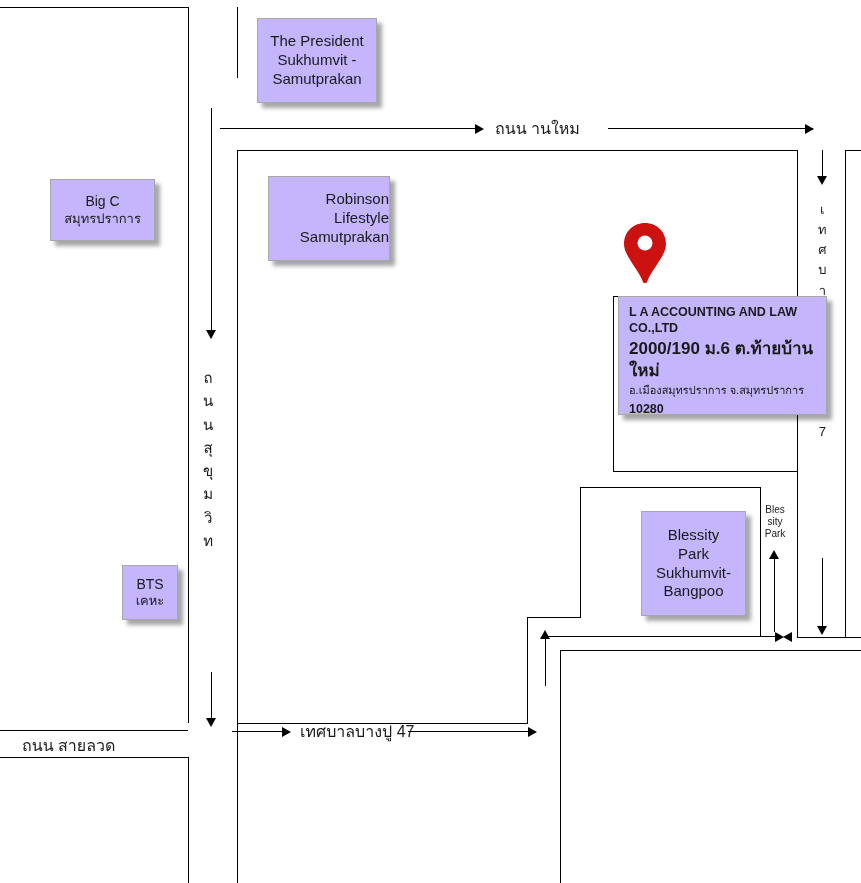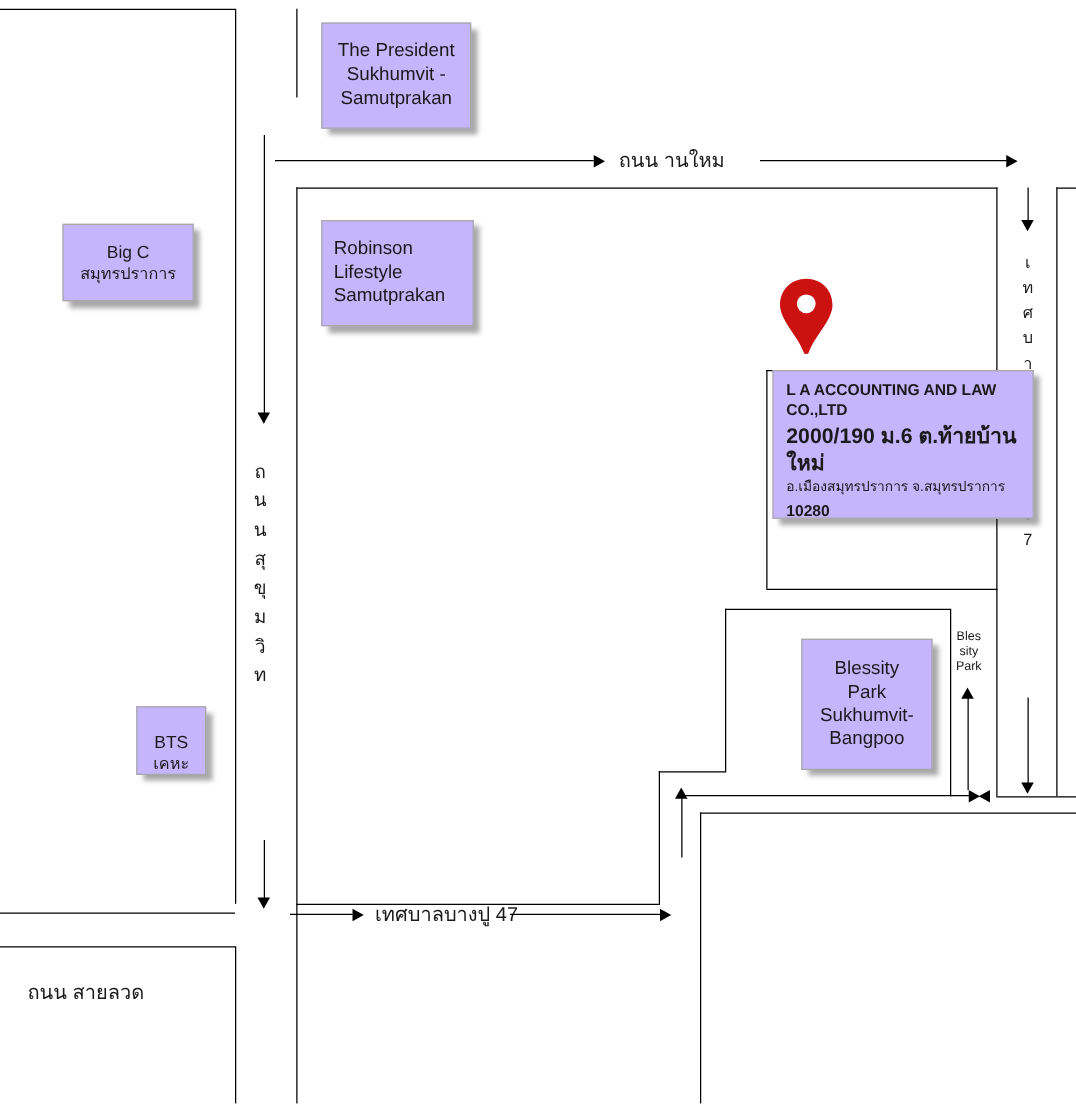--- a/index.html
+++ b/index.html
@@ -149,21 +149,21 @@
     <span>สุ</span>
     <span>ขุ</span>
     <span>ม</span>
     <span>วิ</span>
     <span>ท</span>
   </div>
 
   <div class="line-v" style="left:211px; top:672px; width:0; height:50px;"></div>
   <div class="arrow-head ah-down" style="left:206px; top:718px;"></div>
 
-  <div class="road-name" style="left:22px; top:733px; font-size:16px;margin-top:48px;">ถนน สายลวด</div>
+  <div class="road-name" style="left:22px; top:733px; font-size:16px;">ถนน สายลวด</div>
 
   <div class="line-h" style="left:232px; top:731px; width:50px;"></div>
   <div class="arrow-head ah-right" style="left:282px; top:727px;"></div>
   <div class="road-name" style="left:300px; top:731px; transform:translateY(-50%); font-size:16px;">เทศบาลบางปู 47</div>
   <div class="line-h" style="left:408px; top:731px; width:125px;"></div>
   <div class="arrow-head ah-right" style="left:528px; top:727px;"></div>
 
   <div class="vert-chars" style="left:818px; top:200px; font-size:13px;">
     <span>เ</span>
     <span>ท</span>
@@ -202,27 +202,27 @@
     <span>The President</span>
     <span>Sukhumvit -</span>
     <span>Samutprakan</span>
   </div>
 
   <div class="lbl" style="left:50px; top:179px; width:105px; height:62px; font-size:14px;">
     <span>Big C</span>
     <span style="font-size:13px;">สมุทรปราการ</span>
   </div>
 
-  <div class="lbl left-align" style="left:257px; top:176px; width:122px; height:85px; font-size:15px; padding-left:9px;">
+  <div class="lbl left-align" style="left:268px; top:176px; width:122px; height:85px; font-size:15px; padding-left:9px;align-items:flex-end;">
     <span>Robinson</span>
     <span>Lifestyle</span>
     <span>Samutprakan</span>
   </div>
 
-  <div class="lbl" style="left:109px; top:565px; width:56px; height:55px; font-size:14px;justify-content:flex-end;">
+  <div class="lbl" style="left:122px; top:565px; width:56px; height:55px; font-size:14px;">
     <span>BTS</span>
     <span style="font-size:13px;">เคหะ</span>
   </div>
 
   <div class="lbl" style="left:641px; top:511px; width:105px; height:105px; font-size:15px;">
     <span>Blessity</span>
     <span>Park</span>
     <span>Sukhumvit-</span>
     <span>Bangpoo</span>
   </div>

